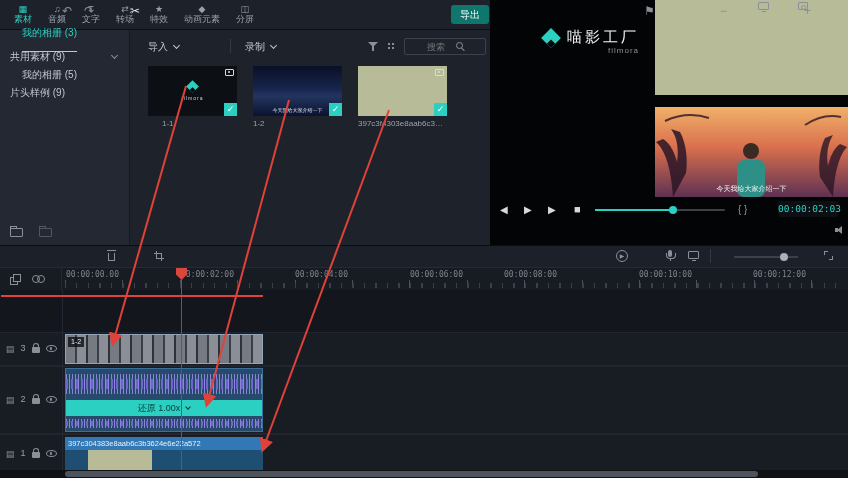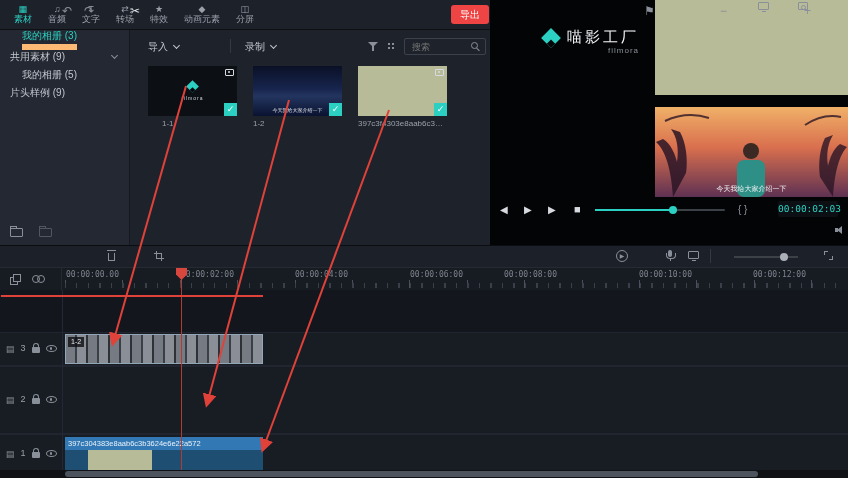--- a/index.html
+++ b/index.html
@@ -9,40 +9,40 @@
 
   
   .topbar{position:absolute;left:0;top:0;width:490px;height:30px;background:#1d212a;
           border-bottom:1px solid #0e1014;display:flex;align-items:center;padding-left:6px}
   .tab{display:flex;flex-direction:column;align-items:center;justify-content:center;
        height:30px;padding:0 8px;cursor:pointer;color:#9aa1ab}
   .tab .tg{font-size:9px;line-height:10px}
   .tab .tl{font-size:9px;line-height:11px;white-space:nowrap}
   .tab.active{color:#2bd0c2}
   .export{position:absolute;left:451px;top:5px;width:38px;height:19px;border:none;border-radius:3px;
-          background:#ef4444;color:#fff;font-size:10px;font-family:inherit;cursor:pointer}
+          background:#0f766e;color:#fff;font-size:10px;font-family:inherit;cursor:pointer}
 
   
   .sidebar{position:absolute;left:0;top:30px;width:130px;height:215px;background:#232832;border-right:1px solid #141820}
   .sb{position:relative;display:flex;align-items:center;height:18px;padding-left:10px;color:#c2c7cf;cursor:pointer}
   .sb.child{padding-left:22px}
-  .sb.sel .t{color:#2bd0c2;border-bottom:6px solid #fdba74;padding-bottom:1px}
+  .sb.sel .t{color:#2bd0c2;border-bottom:1px solid #fdba74;padding-bottom:11px}
   .sb .chev{position:absolute;right:12px;color:#8b919a}
   .sb-folders{position:absolute;left:10px;bottom:8px;display:flex;gap:16px}
   .dim{opacity:.45}
 
   .chev{display:inline-block;width:5px;height:5px;border-right:1px solid currentColor;
         border-bottom:1px solid currentColor;transform:rotate(45deg);margin-top:-3px}
 
   
   .media{position:absolute;left:130px;top:30px;width:360px;height:215px;background:#1e232b}
   .m-act{position:absolute;top:8px;display:flex;align-items:center;gap:6px;color:#c2c7cf;cursor:pointer;height:17px}
   .vdiv{position:absolute;top:9px;width:1px;height:14px;background:#343a44}
   .srch{position:absolute;left:274px;top:8px;width:82px;height:17px;border:1px solid #3c424c;border-radius:2px;
-        display:flex;align-items:center;padding:0 5px;gap:4px}
+        display:flex;align-items:center;padding:0 20px;gap:4px}
   .srch input{flex:1;min-width:0;background:transparent;border:none;outline:none;color:#aab0b9;font-size:9px;font-family:inherit}
   .thumb{position:absolute;top:36px;width:89px;height:50px;background:#0c0f14;cursor:pointer;overflow:hidden}
   .t2bg{background:linear-gradient(180deg,#0a1026 0%,#17244d 45%,#23355f 60%,#0a1230 100%)}
   .t3bg{background:#b8bb98}
   .t2cap{position:absolute;left:0;bottom:3px;width:100%;text-align:center;font-size:5px;color:#e9ecef;white-space:nowrap}
   .tlabel{position:absolute;top:89px;width:89px;font-size:8px;color:#9aa0a9;white-space:nowrap;overflow:hidden;text-overflow:ellipsis}
   .check{position:absolute;right:0;bottom:0;width:13px;height:13px;background:#2bd0c2;color:#fff;
          font-size:9px;line-height:13px;text-align:center}
   .check::after{content:"✓"}
   .imgico{position:absolute;right:3px;top:3px;width:9px;height:7px;border:1px solid #d7dbe0;border-radius:1px}
@@ -368,20 +368,34 @@
     <span class="icn g-film"></span>
     <span class="tnum">1</span>
     <span class="icn i-lock"></span>
     <span class="icn i-eye"></span>
   </div>
 
   <div class="clip clip3">
     <span class="clipchip">1-2</span>
   </div>
 
+  <div class="clip clip2">
+    <div class="wband top">
+      <div class="wv a"></div>
+        <div class="wv b"></div>
+    </div>
+    <div class="speedbar">
+      <span>还原 1.00x</span>
+      <span class="chev"></span>
+    </div>
+    <div class="wband bot">
+      <div class="wv a"></div>
+        <div class="wv b"></div>
+    </div>
+  </div>
 
   <div class="clip clip1">
     <div class="c1label">397c304383e8aab6c3b3624e6e22a572</div>
     <div class="c1body">
       <div class="oliveb"></div>
     </div>
   </div>
 
   <div class="playhead">
     <div class="ph-head"></div>

